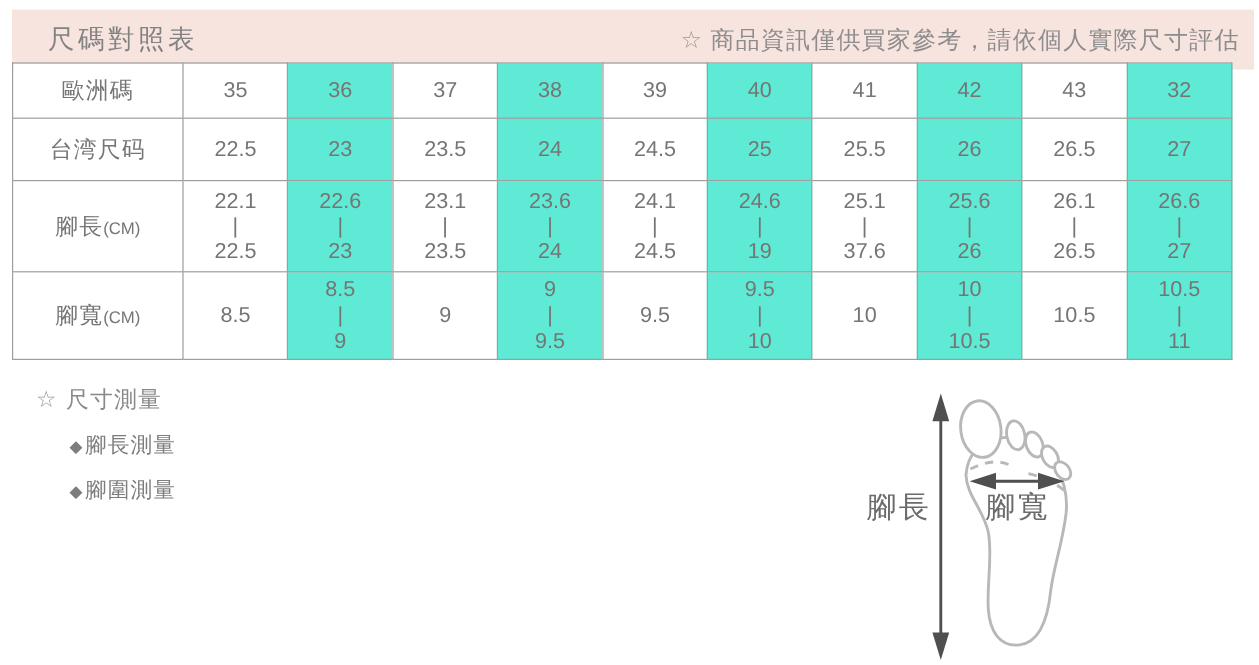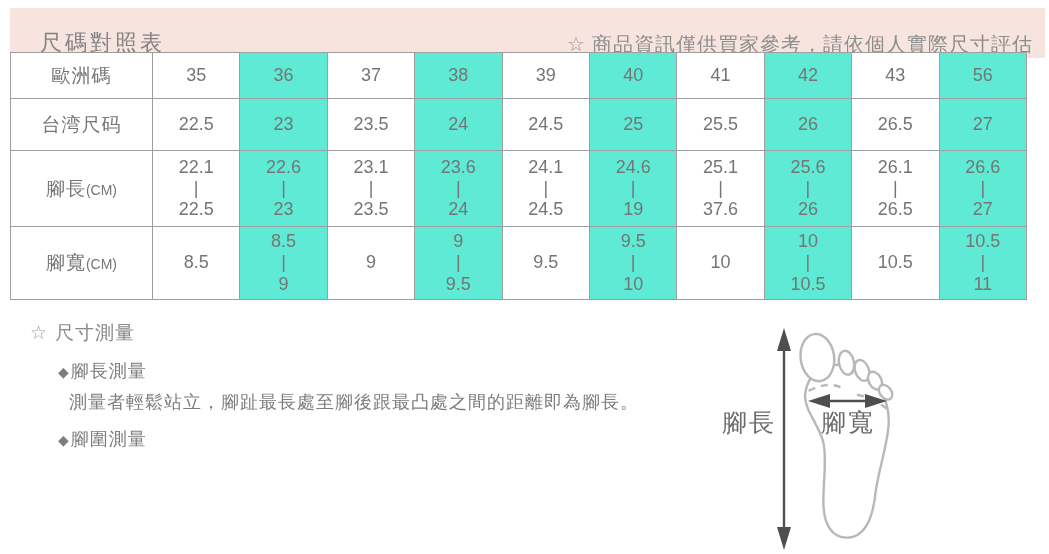--- a/index.html
+++ b/index.html
@@ -5,21 +5,21 @@
   html,body{margin:0;padding:0;}
   body{
     width:1049px;height:554px;position:relative;overflow:hidden;
     background:#ffffff;
     font-family:"Liberation Sans","DejaVu Sans",sans-serif;
   }
   
   .band{
     position:absolute;left:10px;top:8px;width:1035px;height:50px;
     background:#f7e4df;
-    display:flex;align-items:flex-end;justify-content:space-between;
+    display:flex;align-items:center;justify-content:space-between;
     box-sizing:border-box;padding:0 12px 0 30px;
   }
   .band-title{font-size:22px;letter-spacing:3px;color:#828282;}
   .band-note{font-size:20px;letter-spacing:1px;color:#8d8d8d;}
   .band-note .star{margin-right:6px;color:#9a9a9a;}
   
   table.size{
     position:absolute;left:10px;top:52px;width:1017px;
     border-collapse:collapse;table-layout:fixed;
   }
@@ -69,21 +69,21 @@
         <th><span>歐洲碼</span><span class="unit"></span></th>
         <td>35</td>
         <td class="shade">36</td>
         <td>37</td>
         <td class="shade">38</td>
         <td>39</td>
         <td class="shade">40</td>
         <td>41</td>
         <td class="shade">42</td>
         <td>43</td>
-        <td class="shade">56</td>
+        <td class="shade">32</td>
       </tr>
       <tr>
         <th><span>台湾尺码</span><span class="unit"></span></th>
         <td>22.5</td>
         <td class="shade">23</td>
         <td>23.5</td>
         <td class="shade">24</td>
         <td>24.5</td>
         <td class="shade">25</td>
         <td>25.5</td>
@@ -148,21 +148,20 @@
 11</td>
       </tr>
     </tbody>
 </table>
 
 <div class="measure">
   <div class="m-title"><span class="star">☆</span><span>尺寸測量</span></div>
 
   <div class="m-item">
     <div class="m-head"><span class="bullet">◆</span><span>腳長測量</span></div>
-    <div class="m-desc"><span>測量者輕鬆站立，腳趾最長處至腳後跟最凸處之間的距離即為腳長。</span><span class="hl"></span></div>
   </div>
 
 
   <div class="m-item">
     <div class="m-head"><span class="bullet">◆</span><span>腳圍測量</span></div>
   </div>
 </div>
 
 <svg class="diagram" viewBox="0 0 343 240">
 

